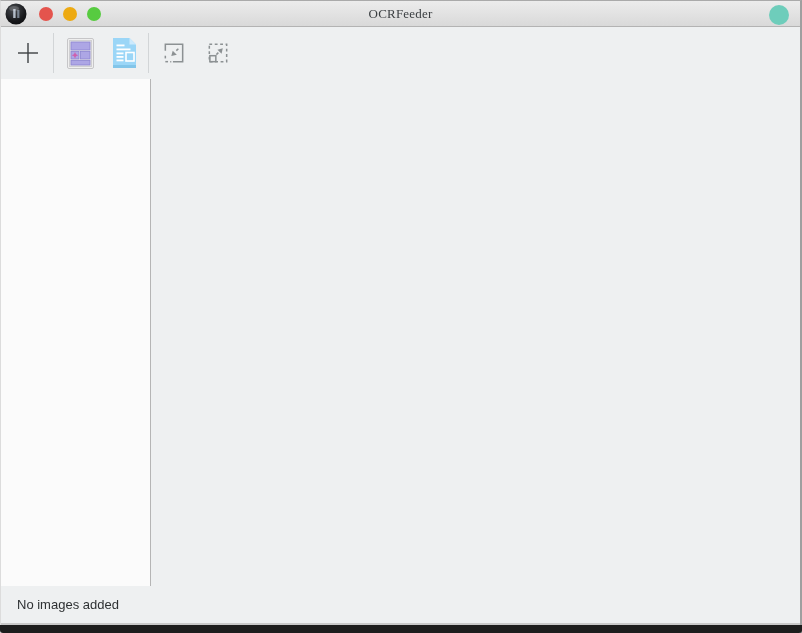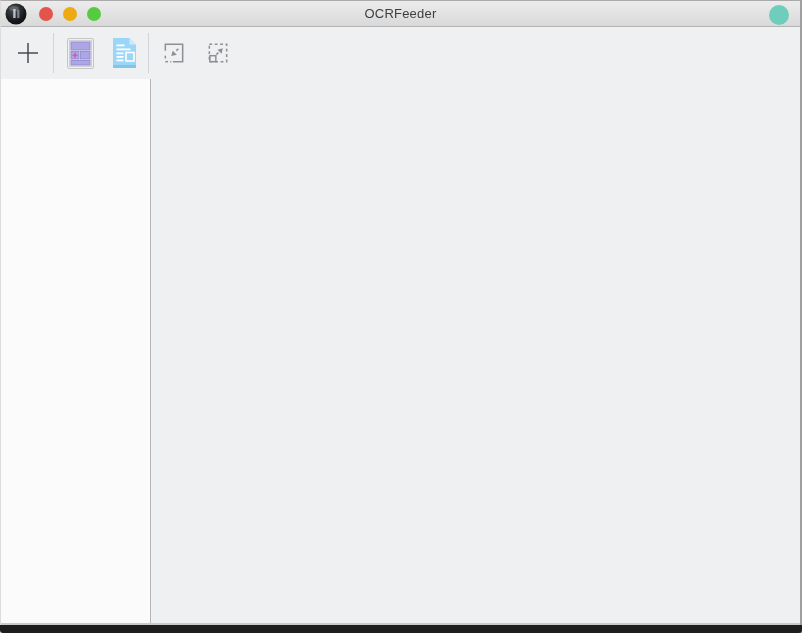--- a/index.html
+++ b/index.html
@@ -30,20 +30,21 @@
     margin-left: 10px; cursor: default;
   }
   .traffic.close { background: var(--traffic-red, #e4544d); margin-left: 6px; }
   .traffic.min   { background: var(--traffic-yellow, #edaa12); }
   .traffic.max   { background: var(--traffic-green, #57cb40); }
   .title {
     position: absolute; left: 0; right: 0; top: 0; bottom: 0;
     display: flex; align-items: center; justify-content: center;
     font-size: 13px; color: #3b3f42; letter-spacing: 0.2px;
     pointer-events: none;
+    font-family: Liberation Serif, serif;
   }
   .indicator {
     position: absolute; right: 11px; top: 4px;
     width: 20px; height: 20px; border-radius: 50%;
     background: var(--indicator-teal, #6ecdbb);
   }
 
   
   .toolbar {
     height: 52px; flex: 0 0 52px;
@@ -192,17 +193,20 @@
       </svg>
     </button>
 
   </div>
 
   <div class="content">
     <div class="sidebar"></div>
     <div class="main"></div>
   </div>
 
+  <div class="statusbar">
+    <span>No images added</span>
+  </div>
 
   <div class="bottom-edge"></div>
   <div class="frame-bottom"></div>
 
 </div>
 
 </body></html>

